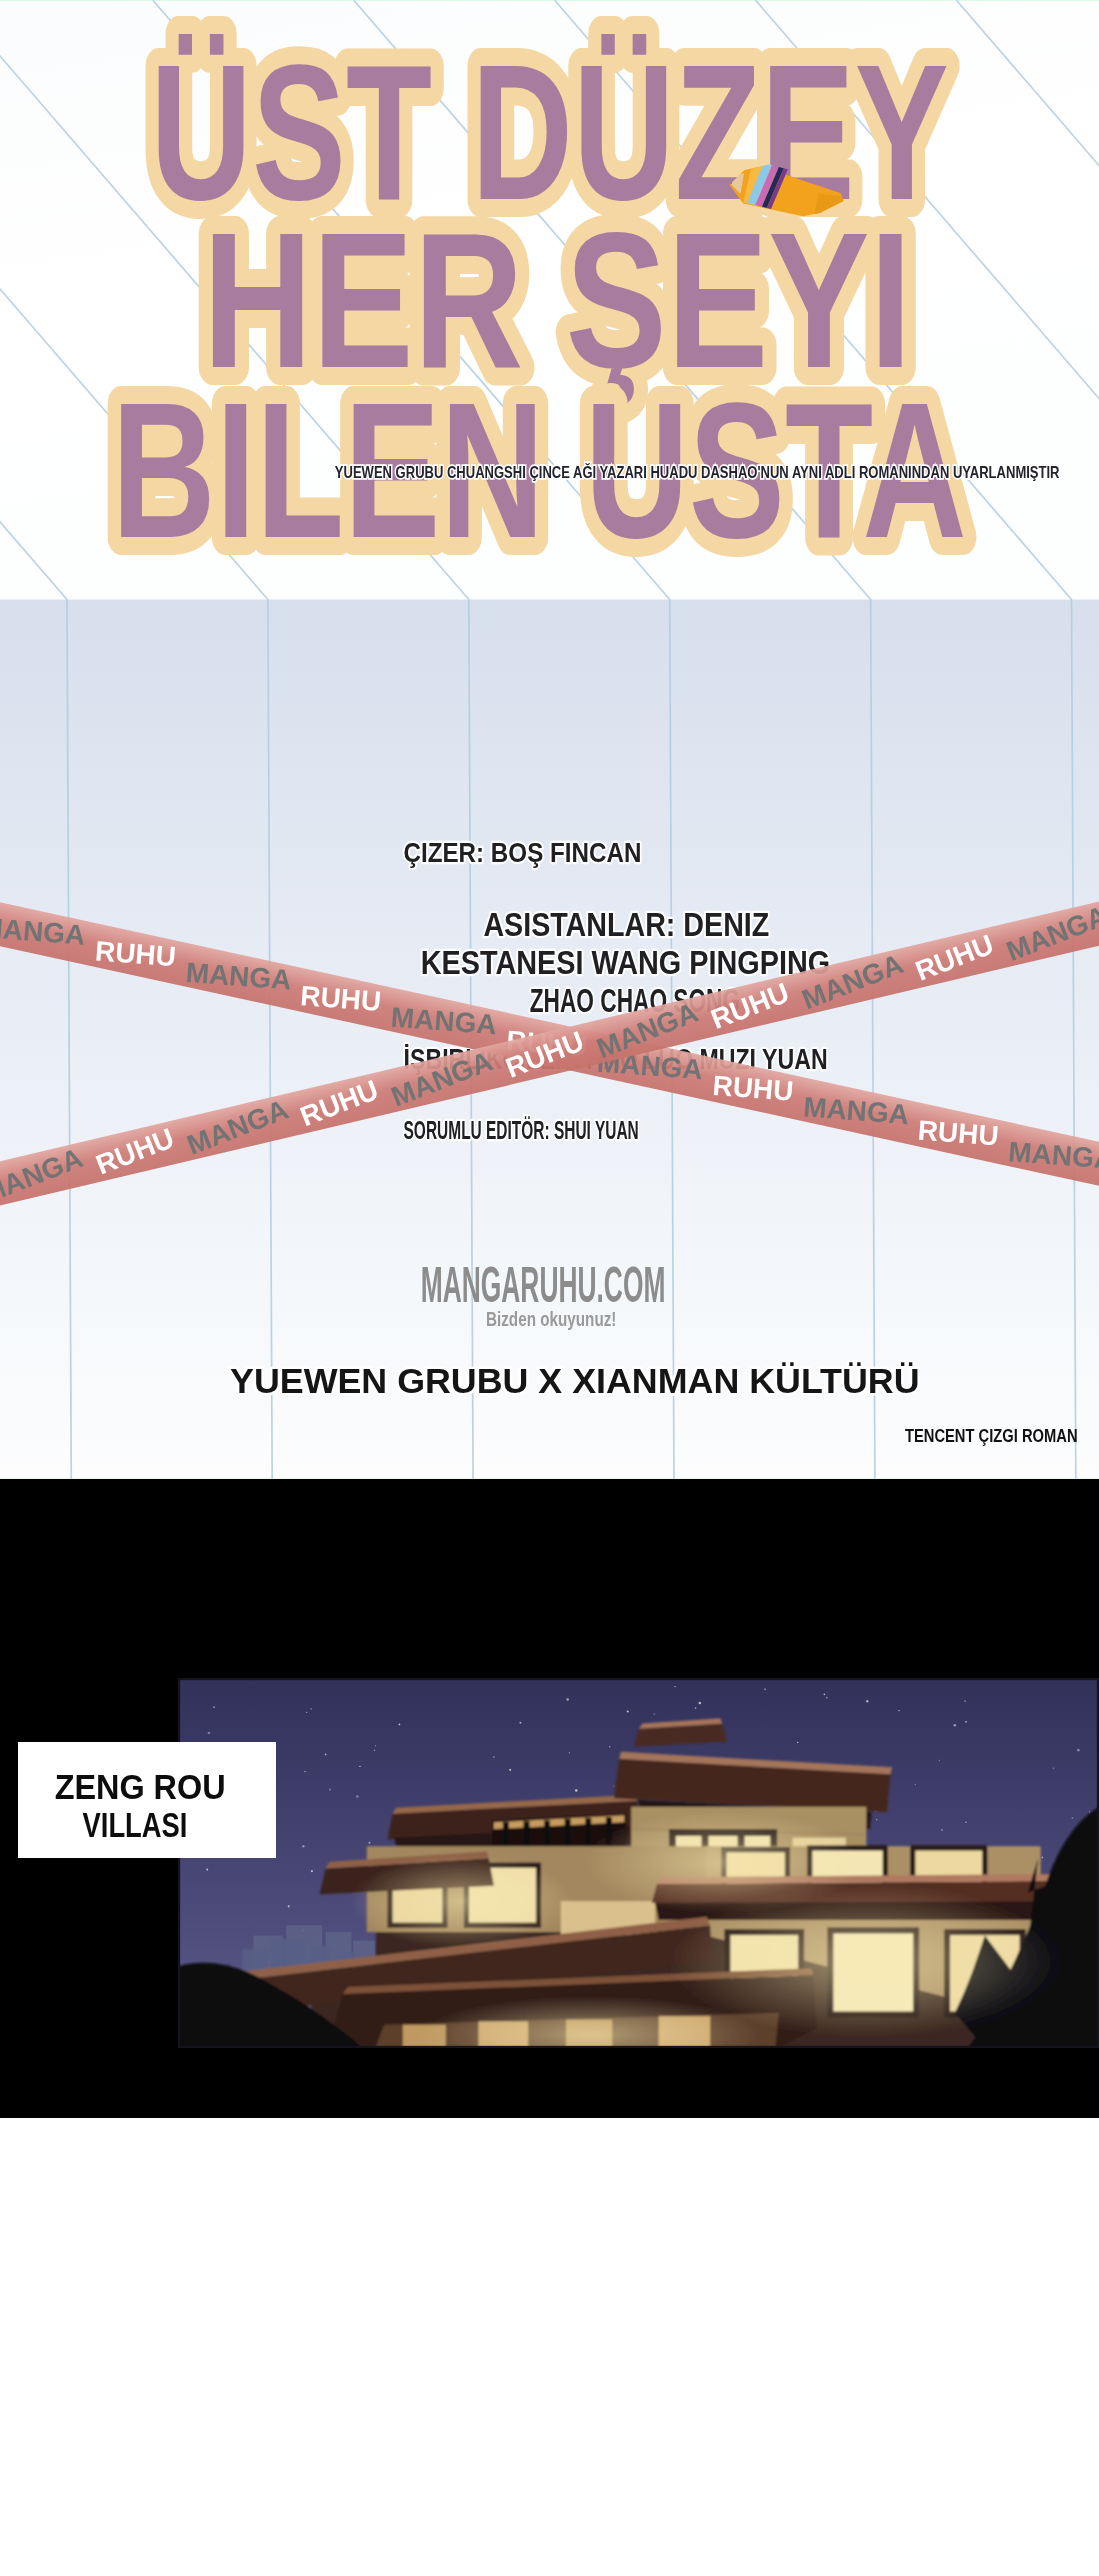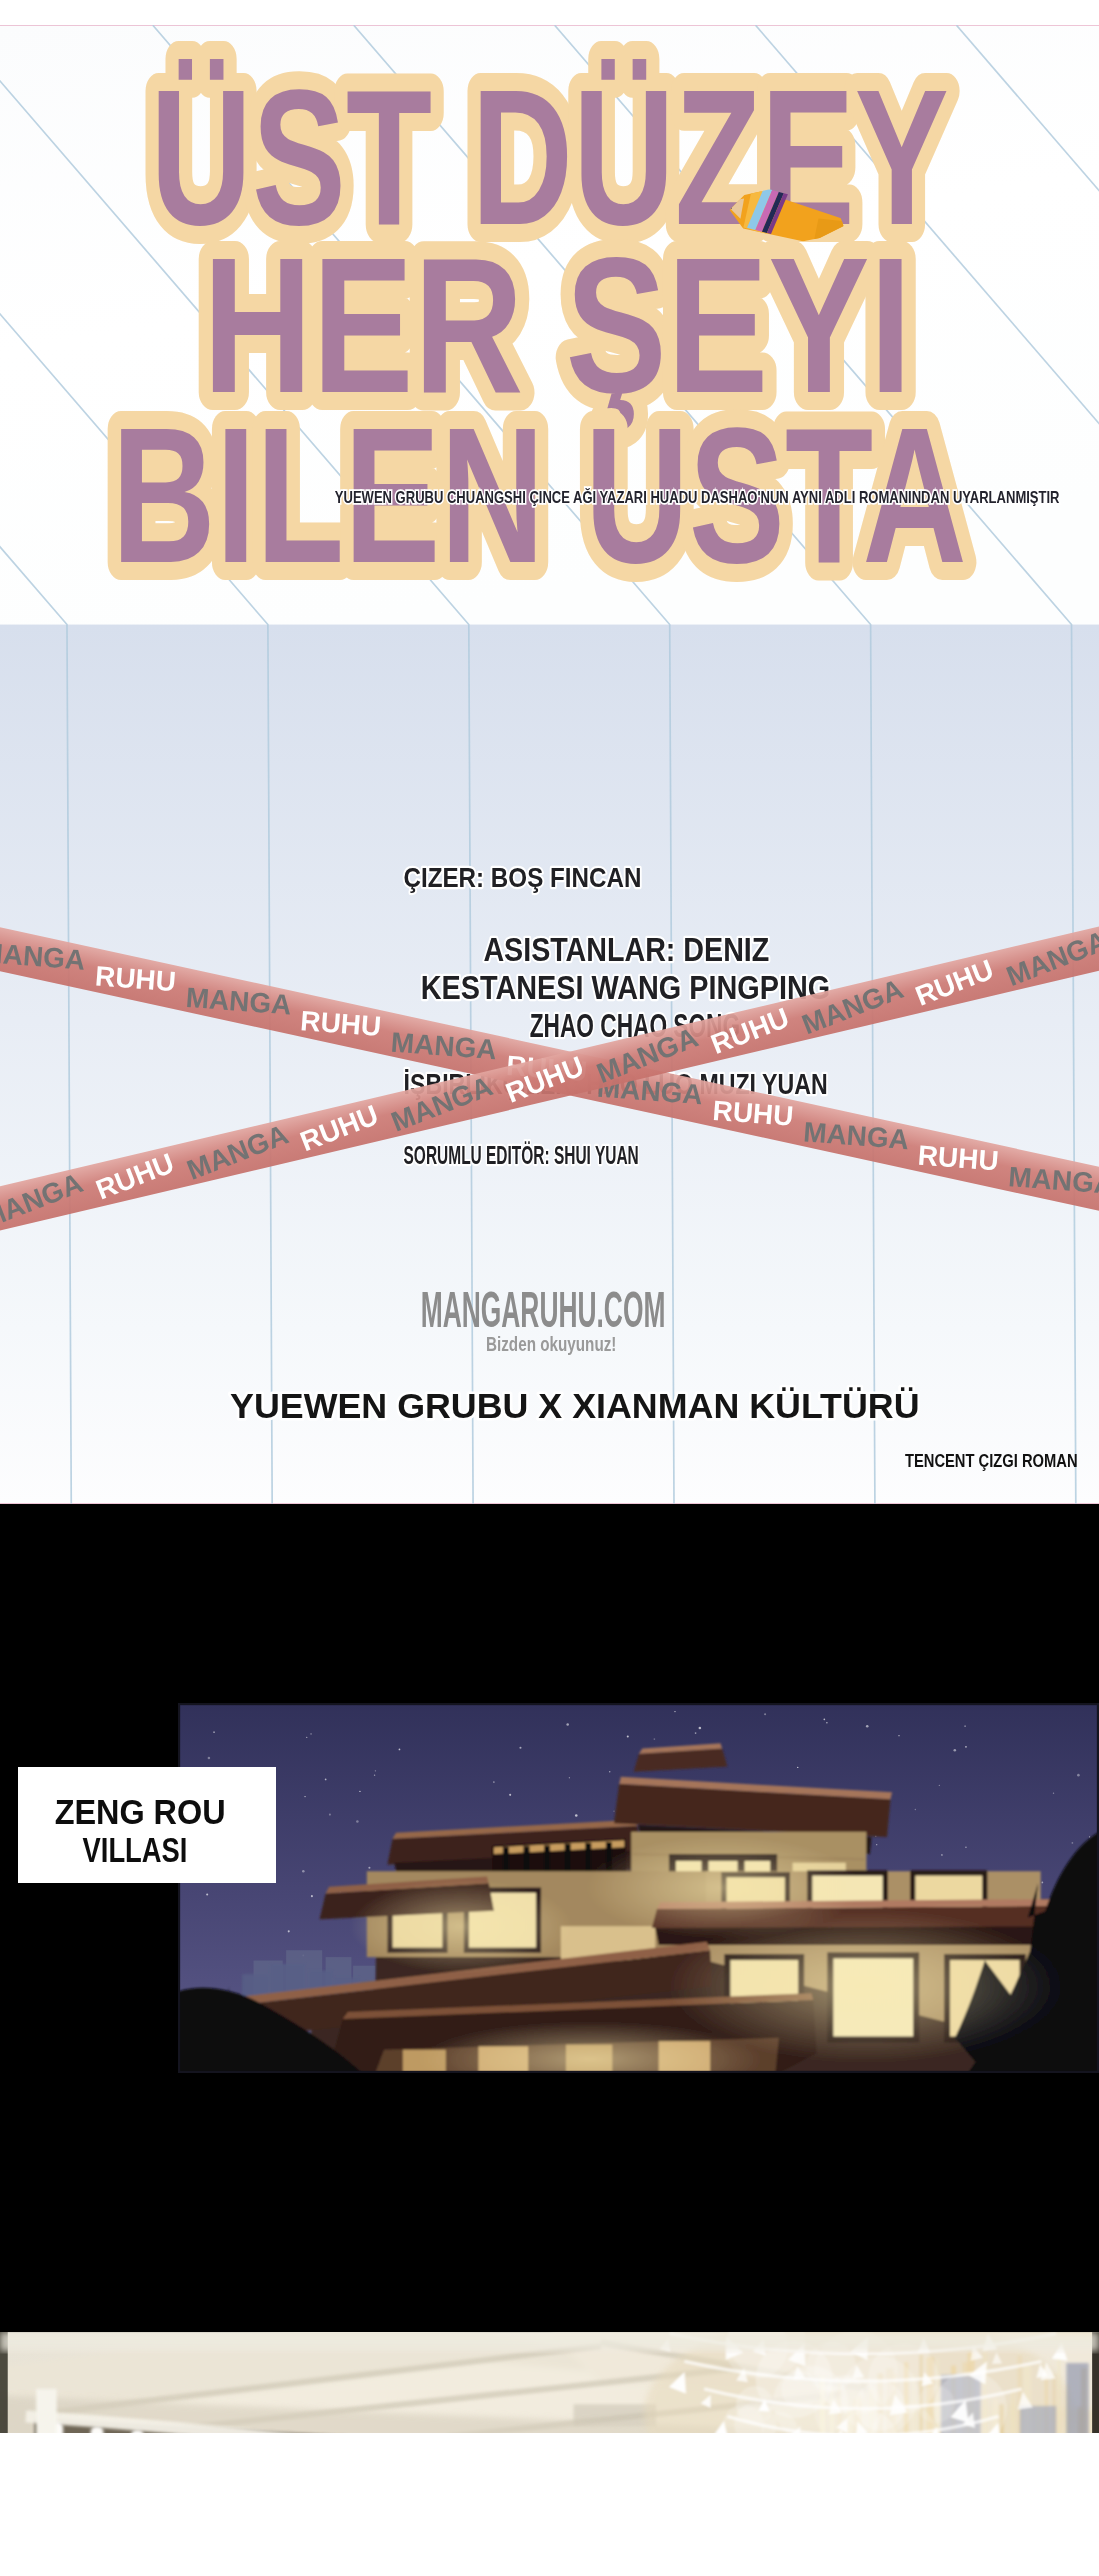--- a/index.html
+++ b/index.html
@@ -1,16 +1,16 @@
 <!DOCTYPE html>
 <html style="font-size:13.7px"><head>
 <meta charset="utf-8">
 <style>
 html,body{margin:0;padding:0;background:#ffffff;}
-#page{position:relative;width:1099px;height:2408px;overflow:hidden;background:#be185d;font-family:"Liberation Sans",sans-serif;margin-top:25px;}
+#page{position:relative;width:1099px;height:2118px;overflow:hidden;background:#86efac;font-family:"Liberation Sans",sans-serif;}
 .band{position:absolute;left:-26px;width:1271px;height:43px;display:flex;align-items:center;gap:12px;justify-content:flex-start;transform-origin:0 50%;overflow:hidden;padding-left:6.9px;box-sizing:border-box;background:linear-gradient(rgba(226,166,160,0.93),rgba(206,124,118,0.93) 45%,rgba(198,114,108,0.93) 100%);}
 .wm{font-weight:bold;font-size:28px;letter-spacing:0px;display:inline-block;transform:rotate(-8deg);white-space:nowrap;font-family:"Liberation Sans",sans-serif;}
 .wmg{color:#737373;}
 .wmw{color:#ffffff;}
 </style>
 </head>
 <body>
 <div id="page">
 
 <svg width="1099" height="1479" style="position:absolute;left:0;top:0" viewBox="0 0 1280 1722">

